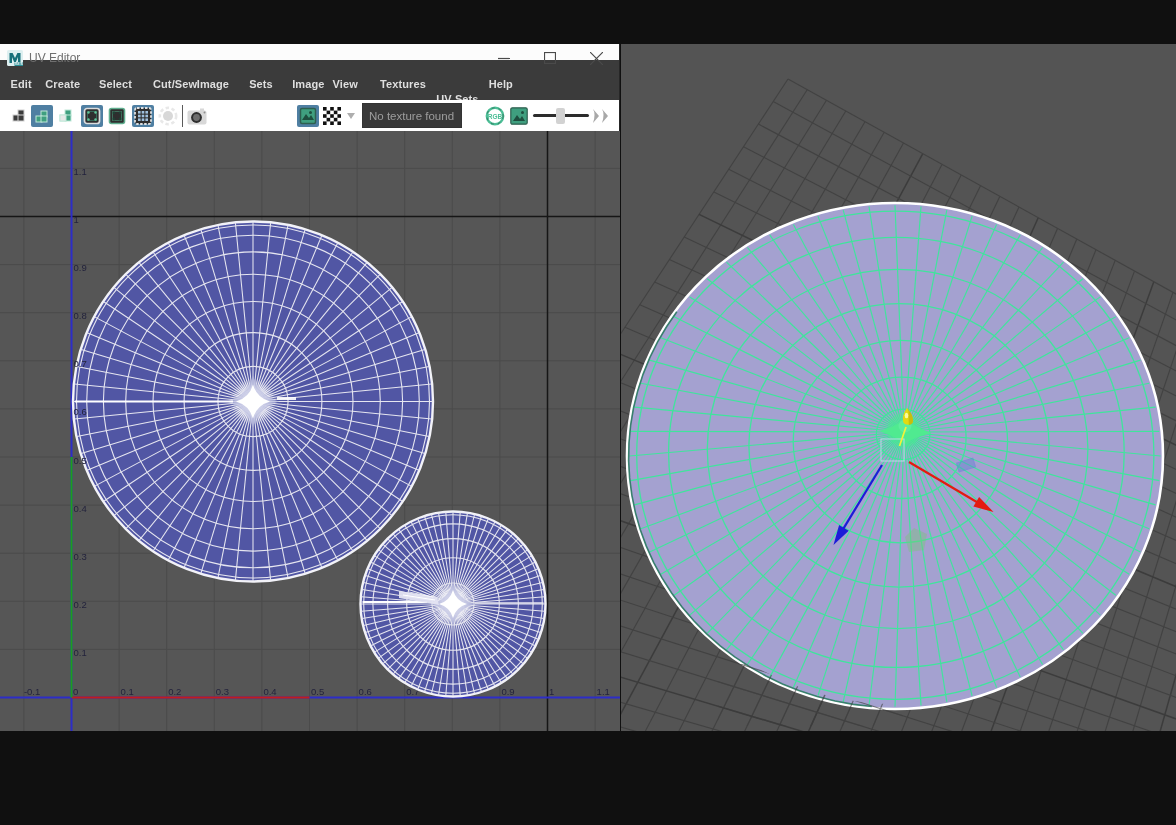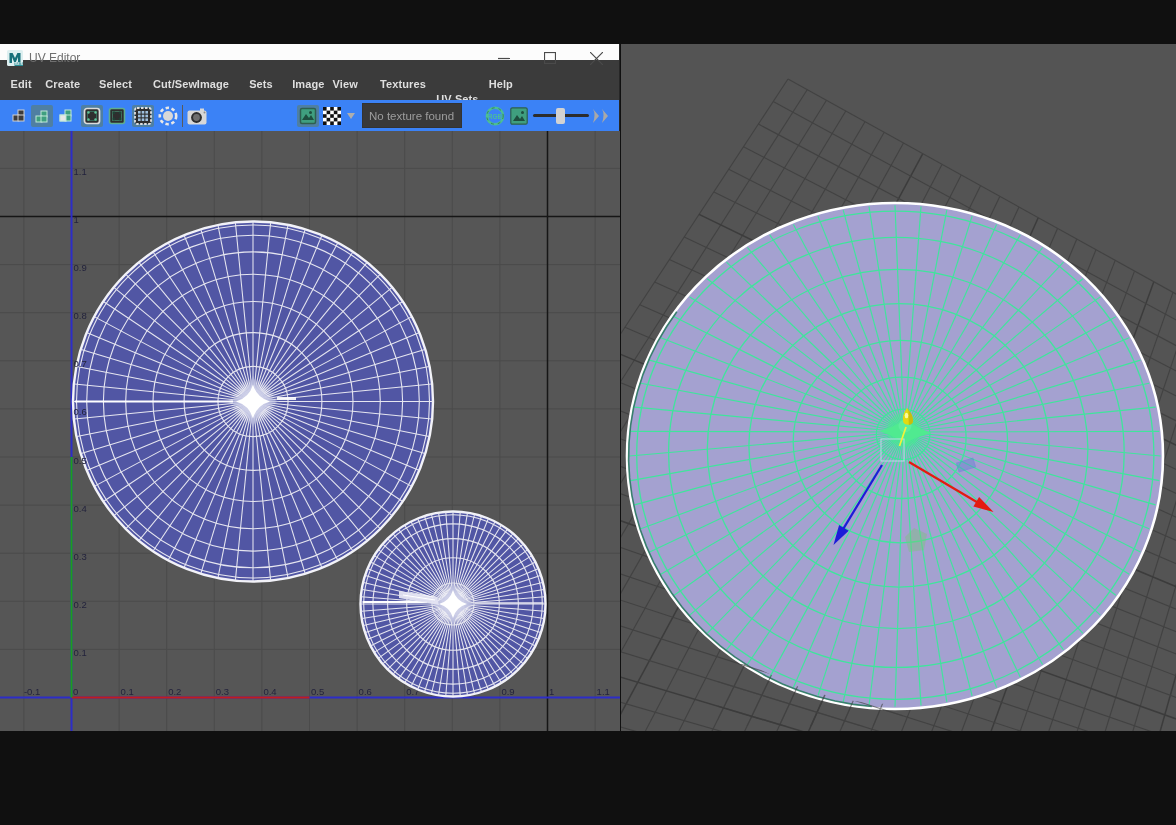--- a/index.html
+++ b/index.html
@@ -32,21 +32,21 @@
       <span style="position:absolute;left:99px;top:6px">Select</span>
       <span style="position:absolute;left:153px;top:6px">Cut/Sew</span>
       <span style="position:absolute;left:196.8px;top:6px">Image</span>
       <span style="position:absolute;left:249.2px;top:6px">Sets</span>
       <span style="position:absolute;left:292.2px;top:6px">Image</span>
       <span style="position:absolute;left:332.6px;top:6px">View</span>
       <span style="position:absolute;left:380.1px;top:6px">Textures</span>
       <span style="position:absolute;left:436.3px;top:21px">UV Sets</span>
       <span style="position:absolute;left:488.7px;top:6px">Help</span>
     </div>
-  <div style="position:absolute;left:0;top:56px;width:100%;height:31px;background:#3b82f6">
+  <div style="position:absolute;left:0;top:56px;width:100%;height:31px;background:#ffffff">
 <svg width="20" height="20" style="position:absolute;left:9px;top:6px">
         <g transform="translate(3,2)">
           <rect x="6" y="2" width="6" height="6" fill="#3b3b3b" stroke="#cfcfcf" stroke-width="1"></rect>
           <rect x="1" y="7" width="6" height="6" fill="#3b3b3b" stroke="#cfcfcf" stroke-width="1"></rect>
           <rect x="6" y="7" width="6" height="6" fill="#3b3b3b" stroke="#cfcfcf" stroke-width="1"></rect>
         </g>
       </svg>
 <div class="selbox" style="left:31px"><svg width="22" height="22">
           <g transform="translate(4,4)">
             <rect x="6" y="2" width="6" height="6" fill="#3f9f7f" stroke="#bfe8d8" stroke-width="1"></rect>

